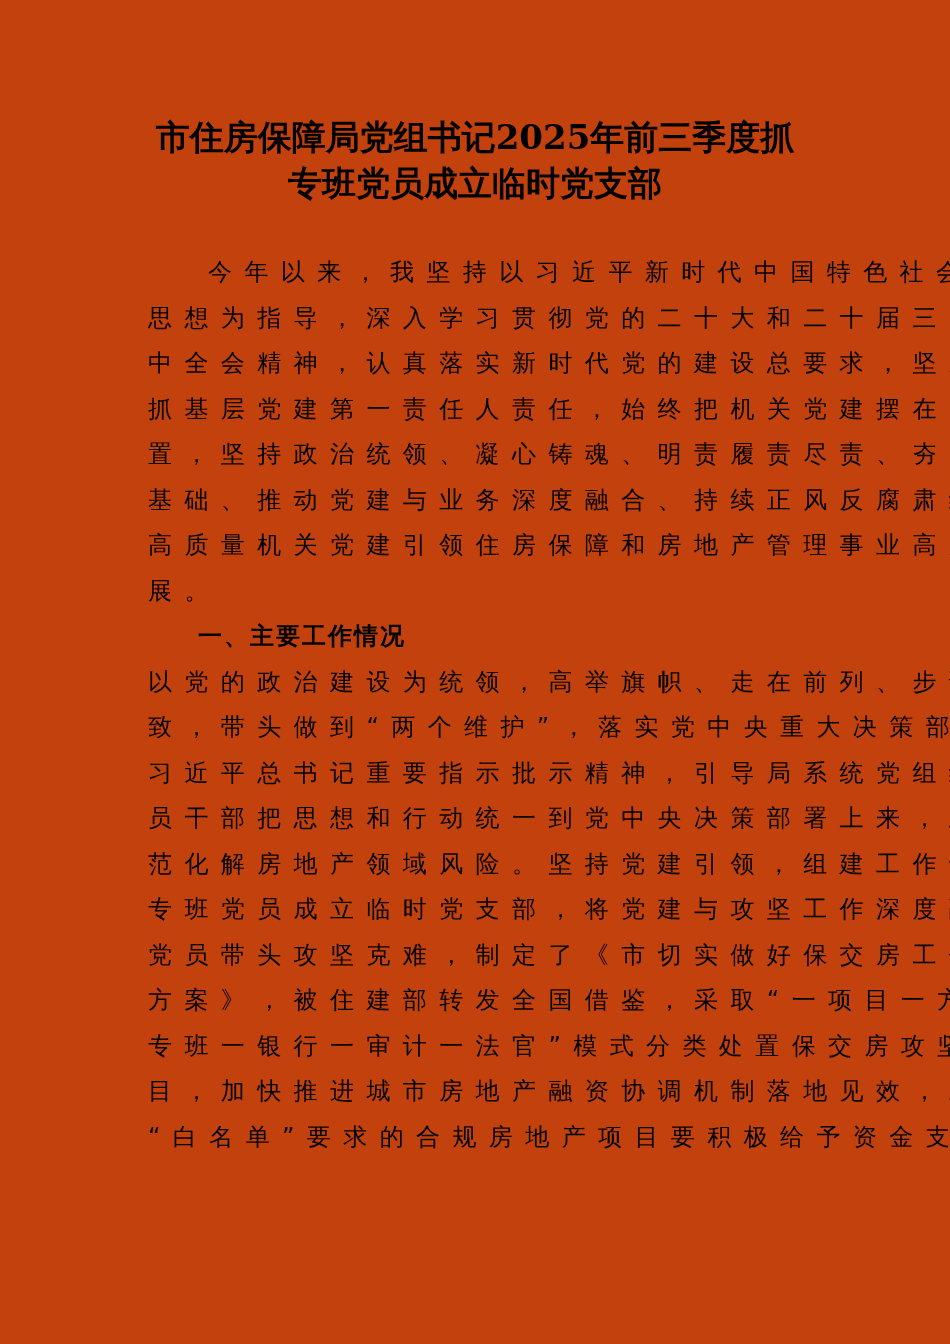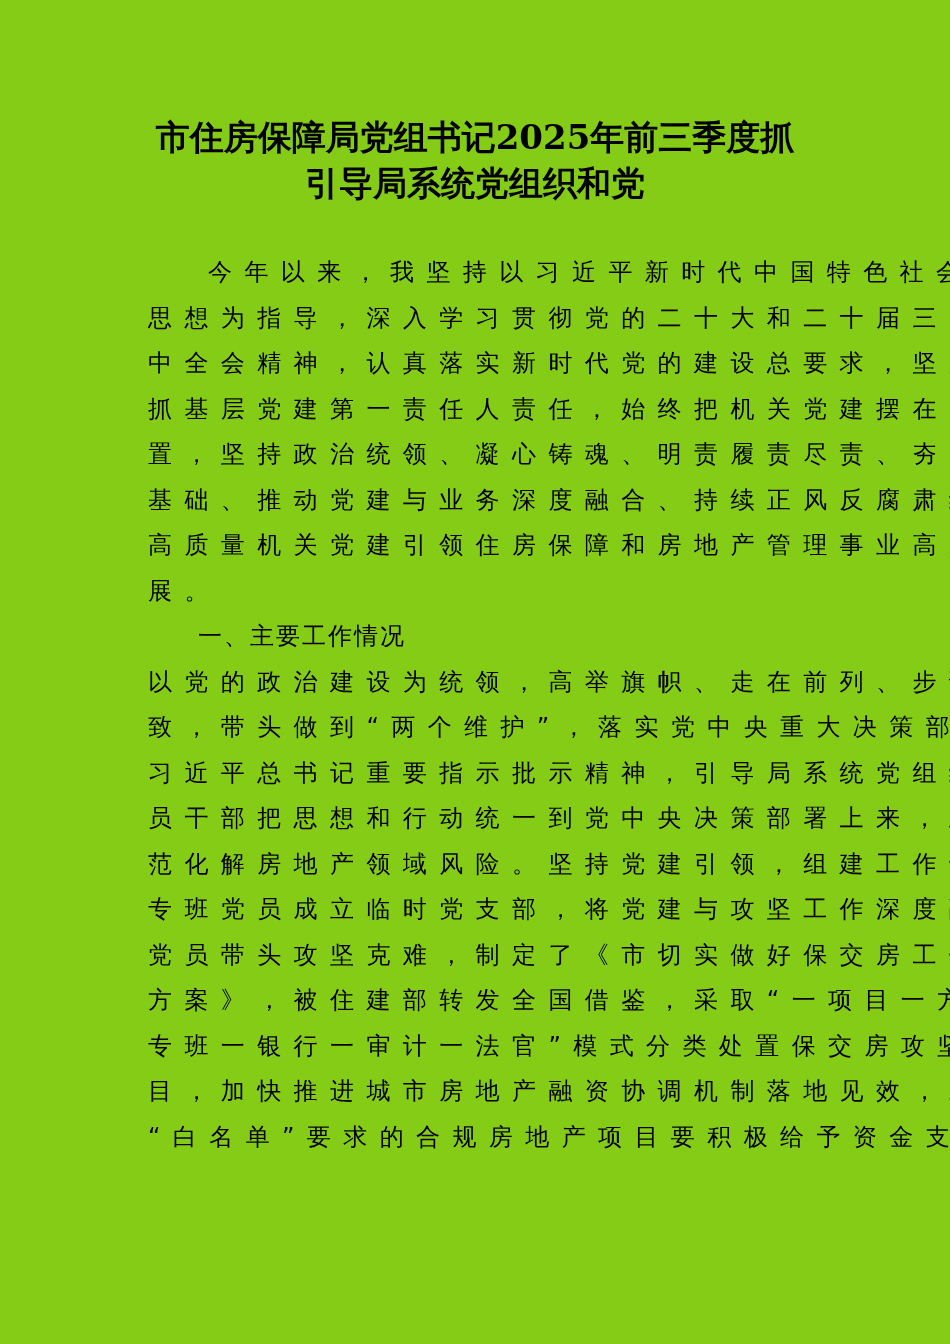--- a/index.html
+++ b/index.html
@@ -13,21 +13,21 @@
       position: relative;
       overflow: hidden;
       color: #000000;
     }
     .page {
       position: absolute;
       left: 0;
       top: 0;
       width: 950px;
       height: 1344px;
-      background: #84cc16;
+      background: #c2410c;
     }
     .title {
       position: absolute;
       left: 100px;
       width: 750px;
       top: 114px;
       text-align: center;
       font-family: "DejaVu Serif", "Liberation Serif", serif;
       font-weight: bold;
       font-size: 34px;
@@ -50,36 +50,36 @@
     }
     .line {
       display: block;
       white-space: nowrap;
       height: 45.5px;
     }
     .indent {
       padding-left: 60px;
     }
     .heading {
-      font-weight: normal;
+      font-weight: bold;
       letter-spacing: 2px;
       padding-left: 50px;
     }
     .sub-heading {
       font-weight: bold;
     }
   </style>
 </head>
 <body>
 
 <div class="page">
 
   <div class="title">
     <span class="title-line">市住房保障局党组书记2025年前三季度抓</span>
-    <span class="title-line">引导局系统党组织和党</span>
+    <span class="title-line">专班党员成立临时党支部</span>
   </div>
 
   <div class="body">
     <div>
       <span class="line indent">今年以来，我坚持以习近平新时代中国特色社会主义</span>
       <span class="line">思想为指导，深入学习贯彻党的二十大和二十届三中、四</span>
       <span class="line">中全会精神，认真落实新时代党的建设总要求，坚决扛牢</span>
       <span class="line">抓基层党建第一责任人责任，始终把机关党建摆在突出位</span>
       <span class="line">置，坚持政治统领、凝心铸魂、明责履责尽责、夯实基层</span>
       <span class="line">基础、推动党建与业务深度融合、持续正风反腐肃纪，以</span>

